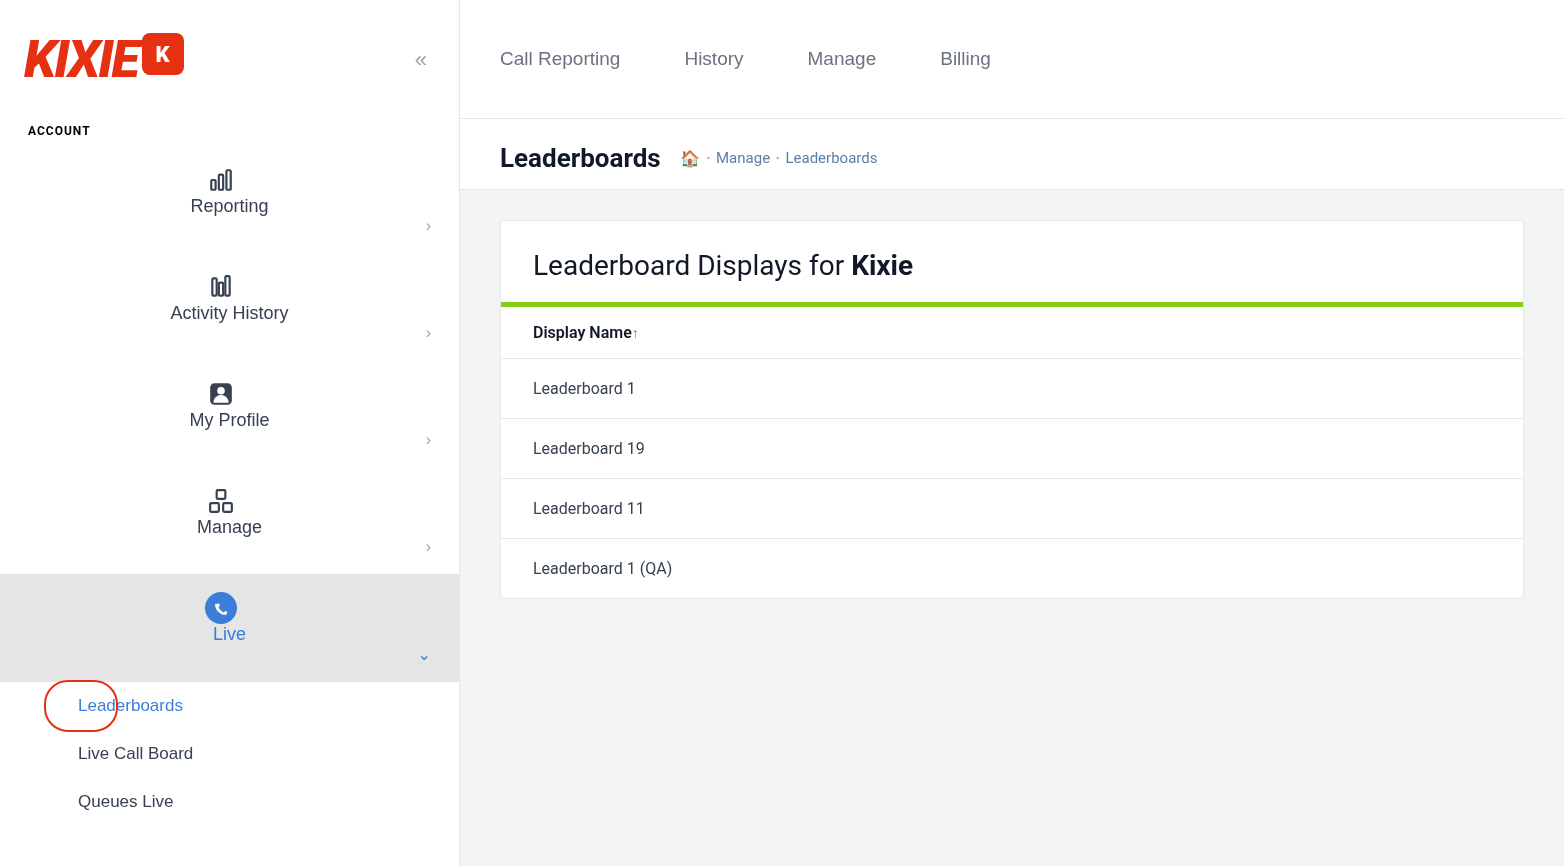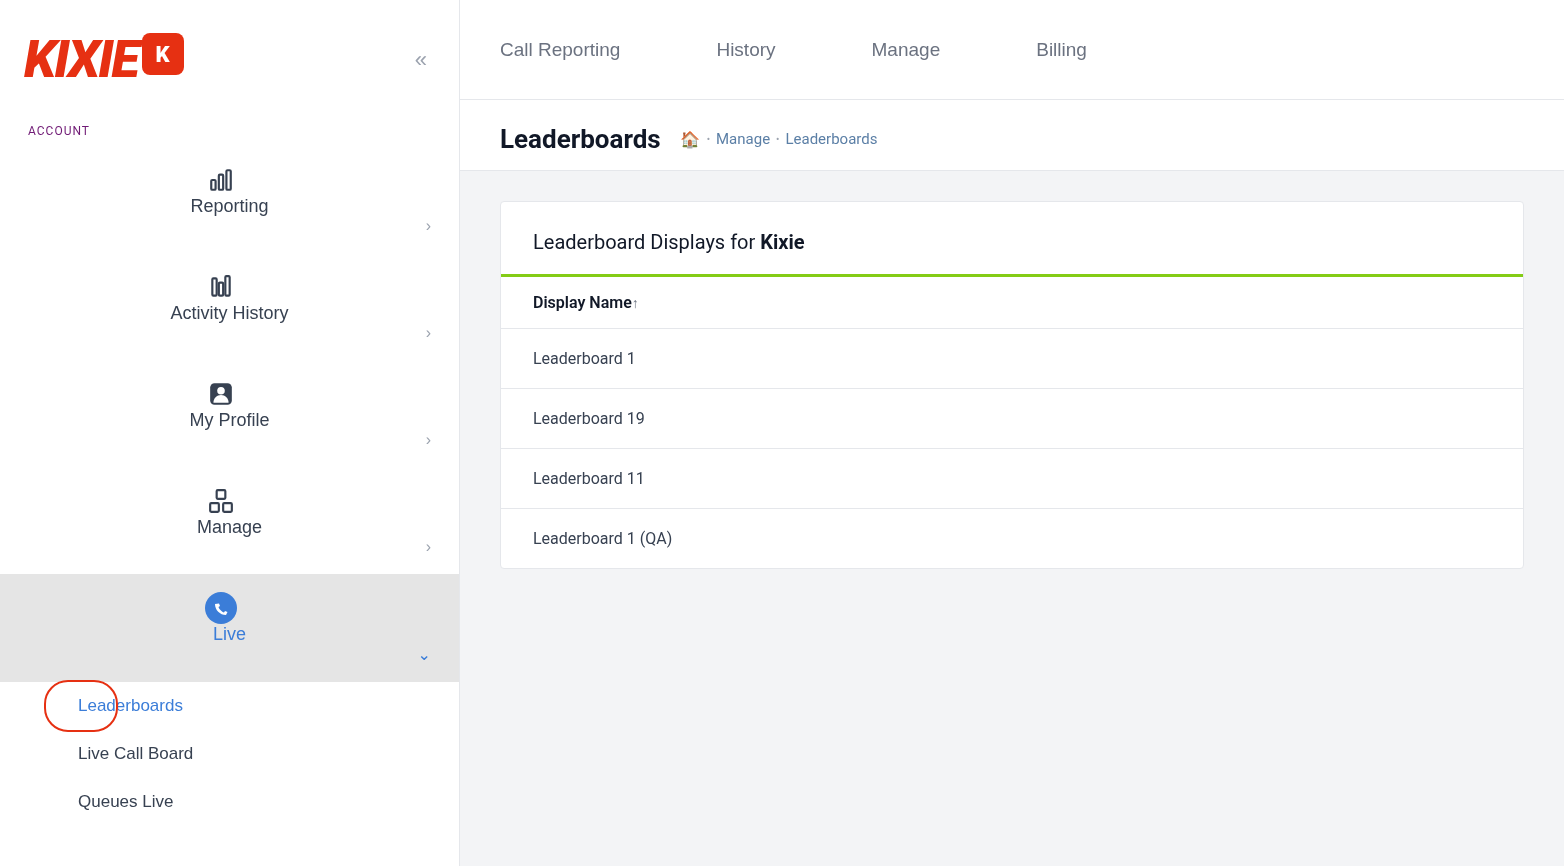--- a/index.html
+++ b/index.html
@@ -55,22 +55,22 @@
       background: none;
       border: none;
       cursor: pointer;
       color: #9ca3af;
       font-size: 22px;
       padding: 8px;
     }
 
     .sidebar-section-label {
       font-size: 12px;
-      font-weight: 400;
-      color: #701a75;
+      font-weight: 700;
+      color: #000000;
       letter-spacing: 1px;
       padding: 0 28px;
       margin-bottom: 8px;
       margin-top: 4px;
     }
 
     .nav-item {
       display: flex;
       align-items: center;
       padding: 18px 28px;
@@ -150,22 +150,22 @@
       height: 100%;
       overflow: hidden;
     }
 
     
     .top-nav {
       display: flex;
       align-items: center;
       border-bottom: 1px solid #e5e7eb;
       padding: 0 40px;
-      height: 100px;
-      gap: 96px;
+      height: 119px;
+      gap: 64px;
     }
 
     .top-nav-item {
       font-size: 19px;
       color: #6b7280;
       cursor: pointer;
       padding: 8px 0;
       font-weight: 400;
       border: none;
       background: none;
@@ -217,25 +217,25 @@
     }
 
     .leaderboard-card {
       background: #fff;
       border-radius: 4px;
       border: 1px solid #e5e7eb;
       overflow: hidden;
     }
 
     .leaderboard-title {
-      font-size: 20px;
+      font-size: 28px;
       font-weight: 400;
       color: #111827;
       padding: 28px 32px 20px 32px;
-      border-bottom: 3px solid #84cc16;
+      border-bottom: 5px solid #84cc16;
     }
 
     .leaderboard-title strong {
       font-weight: 700;
     }
 
     .table-header {
       display: flex;
       align-items: center;
       padding: 16px 32px;

